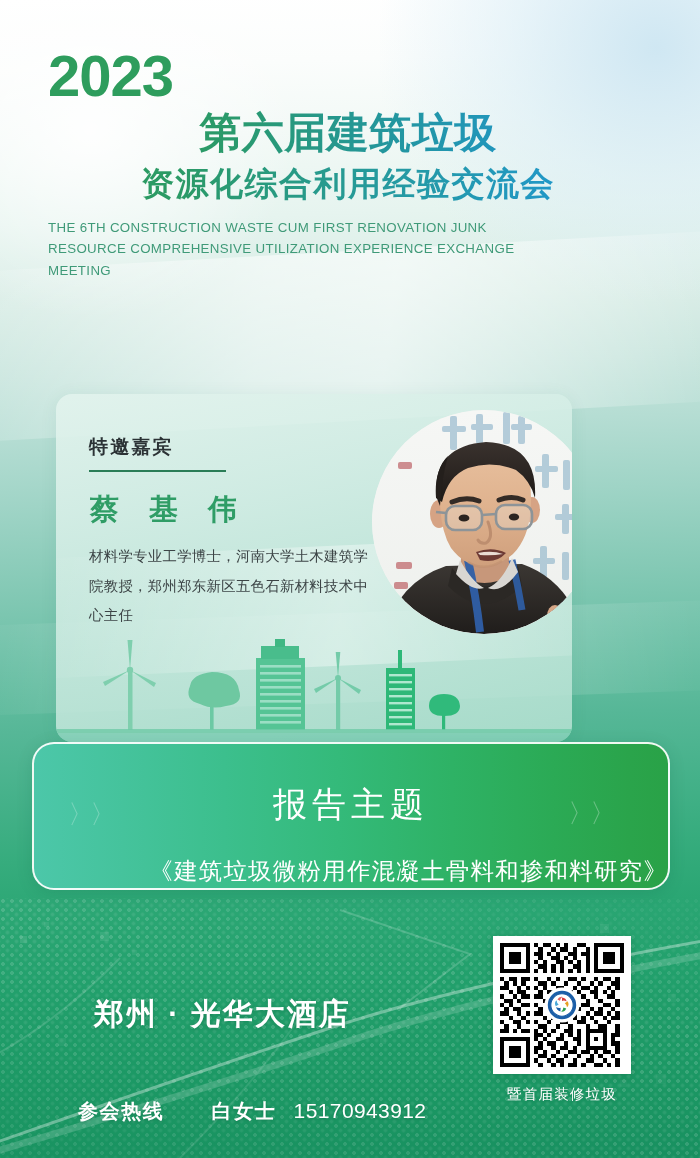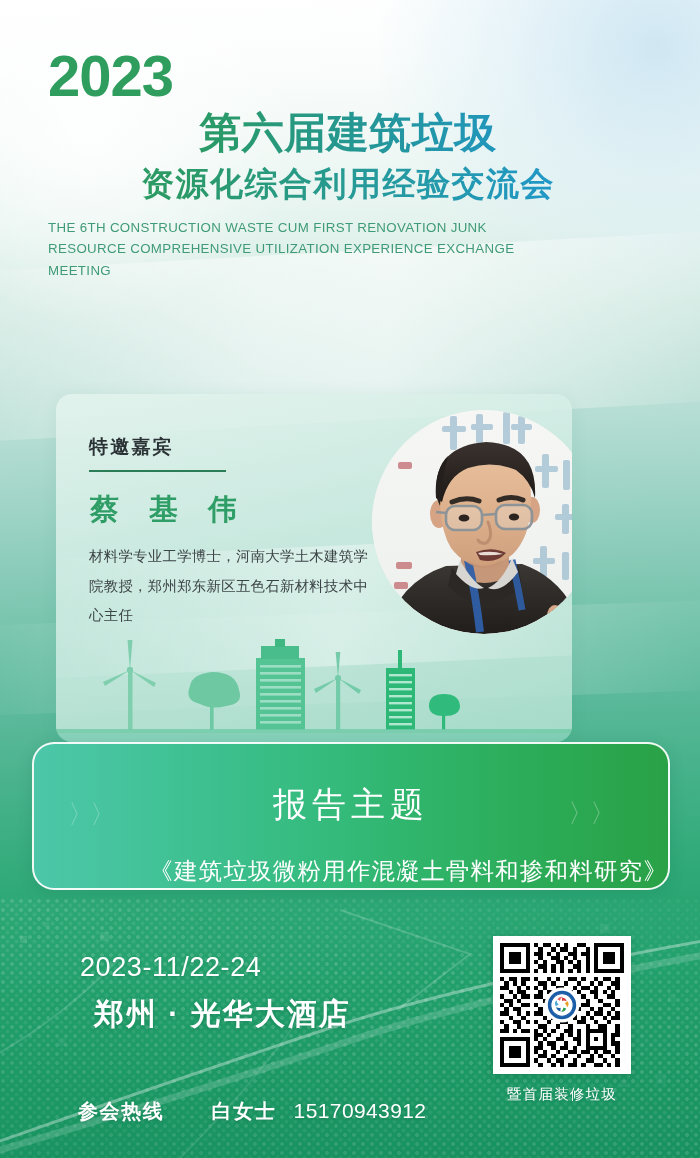--- a/index.html
+++ b/index.html
@@ -530,21 +530,20 @@
       <span class="sq" style="left:238px; top:154px;width:7px;  height:7px; opacity:.22"></span>
       <span class="sq" style="left:380px; top:140px;width:6px;  height:6px; opacity:.20"></span>
       <span class="sq" style="left:600px; top:26px; width:9px;  height:9px; opacity:.28"></span>
       <span class="sq" style="left:646px; top:50px; width:7px;  height:7px; opacity:.24"></span>
       <span class="sq" style="left:668px; top:96px; width:8px;  height:8px; opacity:.20"></span>
       <span class="sq" style="left:656px; top:176px;width:10px; height:10px;opacity:.18"></span>
       <span class="sq" style="left:620px; top:182px;width:7px;  height:7px; opacity:.16"></span>
     </div>
   </div>
 
-  <div class="date-line">2023-11/22-24</div>
   <div class="place-line">郑州 · 光华大酒店</div>
 
   <div class="hotline">
     <span>参会热线</span>
     <span class="hl-name">白女士</span>
     <span class="hl-num">15170943912</span>
   </div>
 
   <div class="qr-wrap">
     <div class="qr-card">

